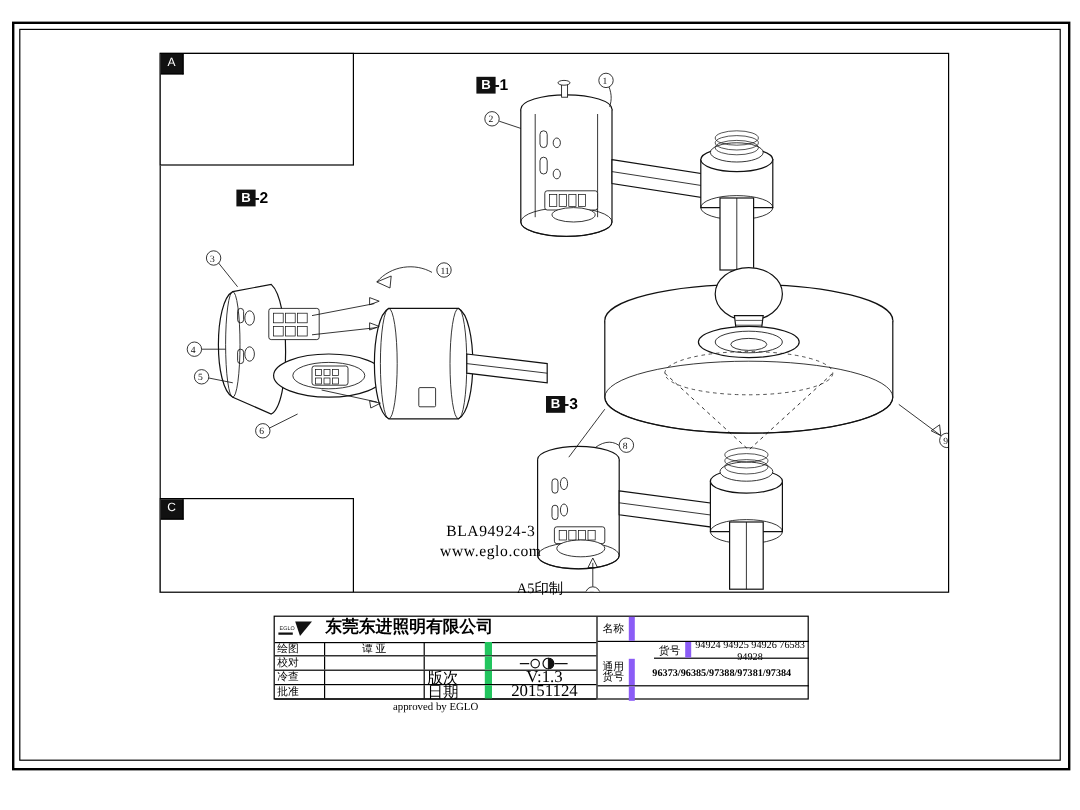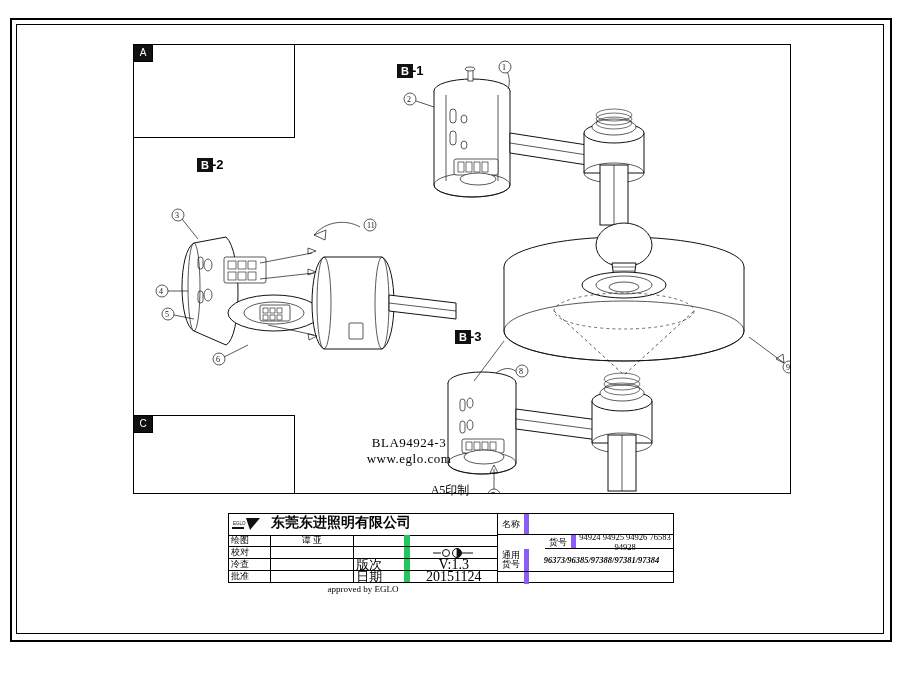--- a/index.html
+++ b/index.html
@@ -383,21 +383,21 @@
     <div class="tb-right">
       <div class="tbr-row" style="height:20px;">
         <div class="tbr-k">名称</div>
       </div>
       <div class="tbr-row" style="height:13px;margin-left:47px;">
         <div class="tbr-k">货号</div>
         <div class="tbr-v">94924 94925 94926 76583 94928</div>
       </div>
       <div class="tbr-row" style="height:22px;">
         <div class="tbr-k" style="line-height:9px;">通用货号</div>
-        <div class="tbr-v" style="font-weight:bold;font-style:italic;">96373/96385/97388/97381/97384</div>
+        <div class="tbr-v" style="font-weight:bold;">96373/96385/97388/97381/97384</div>
       </div>
       <div class="tbr-row" style="height:12px;border-bottom:none;">
         <div class="tbr-k"></div>
         <div class="tbr-v"></div>
       </div>
     </div>
   </div>
 </div>
 
 </body></html>

